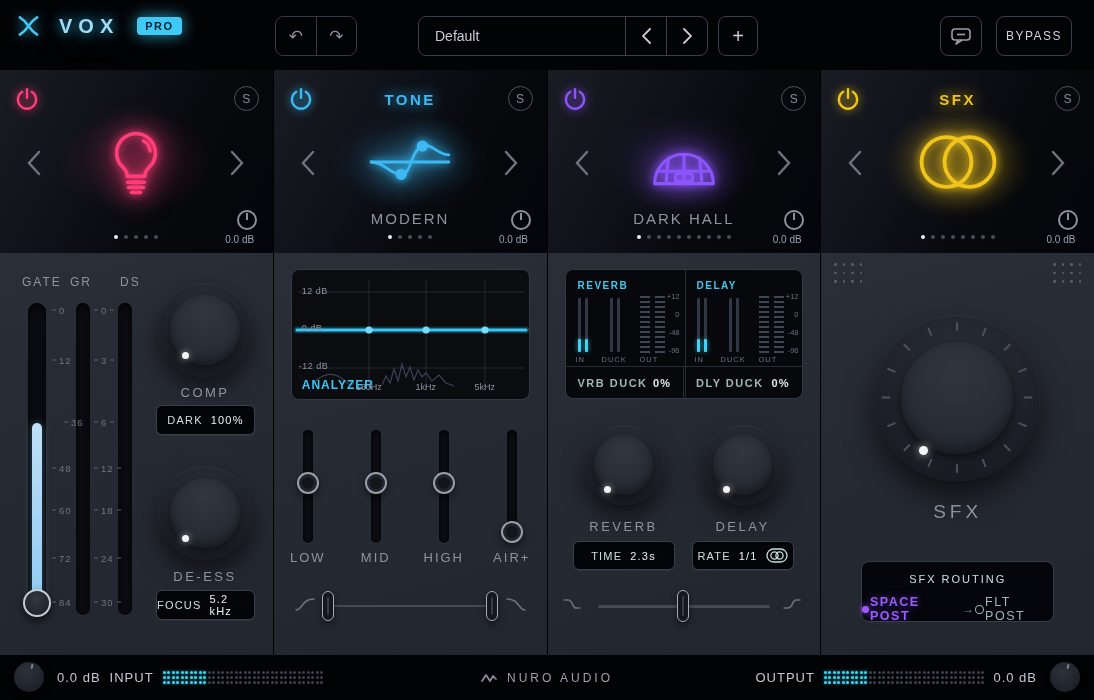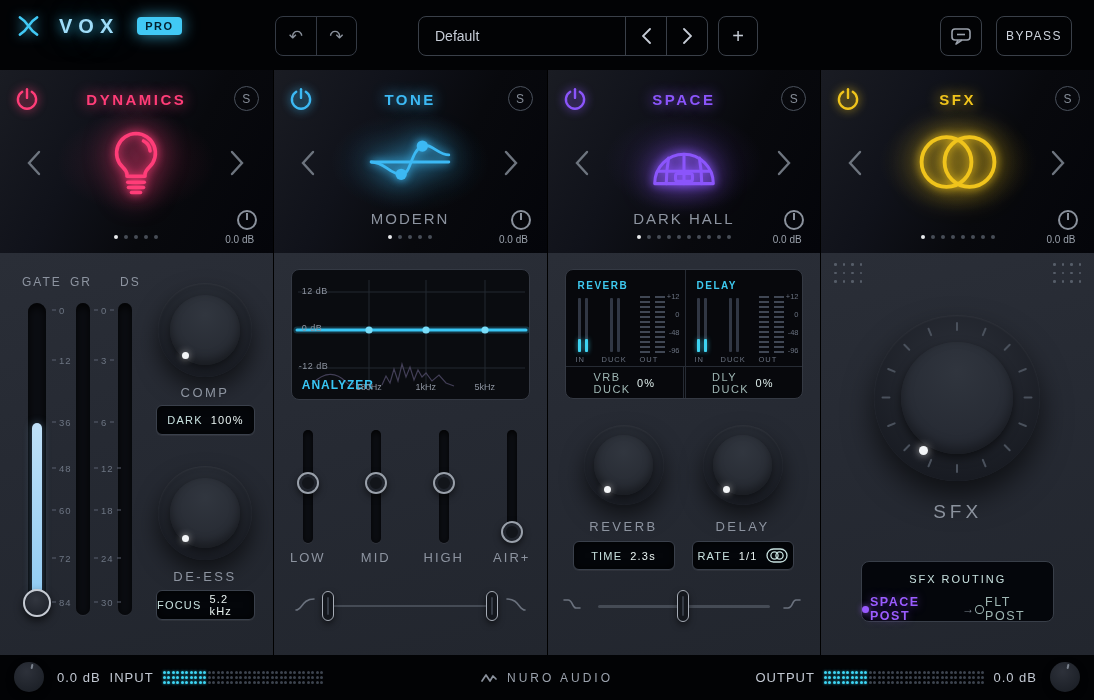--- a/index.html
+++ b/index.html
@@ -116,21 +116,21 @@
   .smtitle{position:absolute;left:12px;top:10px;color:#3ec9ef;font-size:10px;font-weight:700;letter-spacing:1.5px;}
   .thinbar{position:absolute;top:28px;width:3px;height:54px;background:#313744;border-radius:1px;}
   .thinbar.lit::after{content:"";position:absolute;left:0;bottom:0;width:3px;height:13px;background:#3ed4f2;
       box-shadow:0 0 5px rgba(62,212,242,.7);border-radius:1px;}
   .segbar{position:absolute;top:26px;width:10px;height:58px;
       background:repeating-linear-gradient(to bottom,#404754 0 2px,transparent 2px 5px);}
   .smscale{position:absolute;right:5px;color:#6a7280;font-size:7.5px;transform:translateY(-50%);}
   .smcol{position:absolute;top:85px;color:#6a7280;font-size:7.5px;letter-spacing:1px;}
   .smdivider{position:absolute;left:119px;top:0;bottom:0;width:1px;background:#262b34;}
   .duckrow{position:absolute;left:0;right:0;bottom:0;height:32px;border-top:1px solid #262b34;display:flex;}
-  .duckcell{flex:1;display:flex;align-items:center;justify-content:space-between;padding:0 28px;cursor:pointer;}
+  .duckcell{flex:1;display:flex;align-items:center;justify-content:space-between;padding:0 12px;cursor:pointer;font-weight:bold;}
   .duckcell + .duckcell{border-left:1px solid #262b34;}
   .duckcell .k{color:#9fb7b4;font-size:11px;letter-spacing:1.5px;}
   .duckcell .v{color:#dcebe9;font-size:11px;letter-spacing:1px;}
 
   
   .dotgrid{position:absolute;top:10px;display:grid;grid-template-columns:repeat(4,2.5px);gap:6px;}
   .dotgrid i{width:2.5px;height:2.5px;border-radius:50%;background:#565d68;}
   .bigknob{position:absolute;left:53px;top:62px;width:166px;height:166px;border-radius:50%;
       background:radial-gradient(circle at 50% 30%,#2b2f38,#181b22 80%);
       box-shadow:0 16px 30px rgba(0,0,0,.6),inset 0 1px 2px rgba(255,255,255,.06);}
@@ -220,21 +220,20 @@
 
     <section class="module" style="--ac: #ff3d78;">
       <div class="mod-header">
         <div class="mod-glow"></div>
         <div class="mod-power">
           <svg width="26" height="26" viewBox="0 0 24 24" fill="none" stroke="currentColor" stroke-width="2.2" stroke-linecap="round">
               <line x1="12" y1="3" x2="12" y2="11"></line>
               <path d="M7.6 5.4 a8.4 8.4 0 1 0 8.8 0"></path>
             </svg>
         </div>
-        <div class="mod-title">DYNAMICS</div>
         <div class="mod-solo">S</div>
         <div class="mod-chev l">
           <svg width="16" height="28" viewBox="0 0 16 28" fill="none" stroke="currentColor" stroke-width="2.4" stroke-linecap="round">
               <path d="M13 3 L3 14 L13 25"></path>
             </svg>
         </div>
         <div class="mod-chev r">
           <svg width="16" height="28" viewBox="0 0 16 28" fill="none" stroke="currentColor" stroke-width="2.4" stroke-linecap="round">
               <path d="M3 3 L13 14 L3 25"></path>
             </svg>
@@ -287,21 +286,21 @@
             <div class="knob-cap"></div>
           </div>
         <div class="kdot" style="left:182px;top:282px"></div>
         <div class="knob-label" style="left:145px;top:316px;width:120px">DE-ESS</div>
         <div class="lcd" style="left:156px;top:337px;width:99px;height:30px">
           <span>FOCUS</span>
           <span class="val">5.2 kHz</span>
         </div>
       <span class="scale-label" style="left: 52px; top: 57px;"><i></i>0</span>
           <span class="scale-label" style="left: 52px; top: 107px;"><i></i>12</span>
-          <span class="scale-label" style="left: 52px; top: 169px;"><i></i>36</span>
+          <span class="scale-label" style="left: 64px; top: 169px;"><i></i>36</span>
           <span class="scale-label" style="left: 52px; top: 215px;"><i></i>48</span>
           <span class="scale-label" style="left: 52px; top: 257px;"><i></i>60</span>
           <span class="scale-label" style="left: 52px; top: 305px;"><i></i>72</span>
           <span class="scale-label" style="left: 52px; top: 349px;"><i></i>84</span>
           <span class="scale-label" style="left: 94px; top: 57px;"><i></i>0<i></i></span>
           <span class="scale-label" style="left: 94px; top: 107px;"><i></i>3<i></i></span>
           <span class="scale-label" style="left: 94px; top: 169px;"><i></i>6<i></i></span>
           <span class="scale-label" style="left: 94px; top: 215px;"><i></i>12<i></i></span>
           <span class="scale-label" style="left: 94px; top: 257px;"><i></i>18<i></i></span>
           <span class="scale-label" style="left: 94px; top: 305px;"><i></i>24<i></i></span>
@@ -409,21 +408,20 @@
 
     <section class="module" style="--ac: #8b55fb;">
       <div class="mod-header">
         <div class="mod-glow"></div>
         <div class="mod-power">
           <svg width="26" height="26" viewBox="0 0 24 24" fill="none" stroke="currentColor" stroke-width="2.2" stroke-linecap="round">
               <line x1="12" y1="3" x2="12" y2="11"></line>
               <path d="M7.6 5.4 a8.4 8.4 0 1 0 8.8 0"></path>
             </svg>
         </div>
-        <div class="mod-title">SPACE</div>
         <div class="mod-solo">S</div>
         <div class="mod-chev l">
           <svg width="16" height="28" viewBox="0 0 16 28" fill="none" stroke="currentColor" stroke-width="2.4" stroke-linecap="round">
               <path d="M13 3 L3 14 L13 25"></path>
             </svg>
         </div>
         <div class="mod-chev r">
           <svg width="16" height="28" viewBox="0 0 16 28" fill="none" stroke="currentColor" stroke-width="2.4" stroke-linecap="round">
               <path d="M3 3 L13 14 L3 25"></path>
             </svg>

